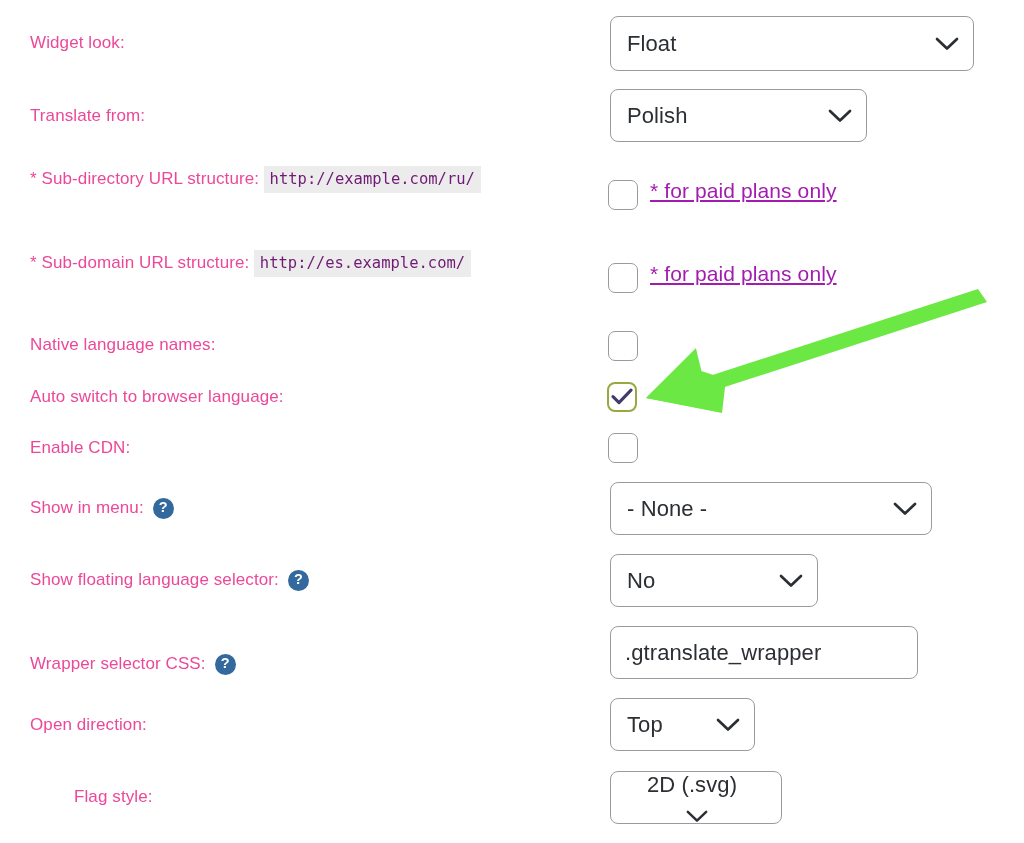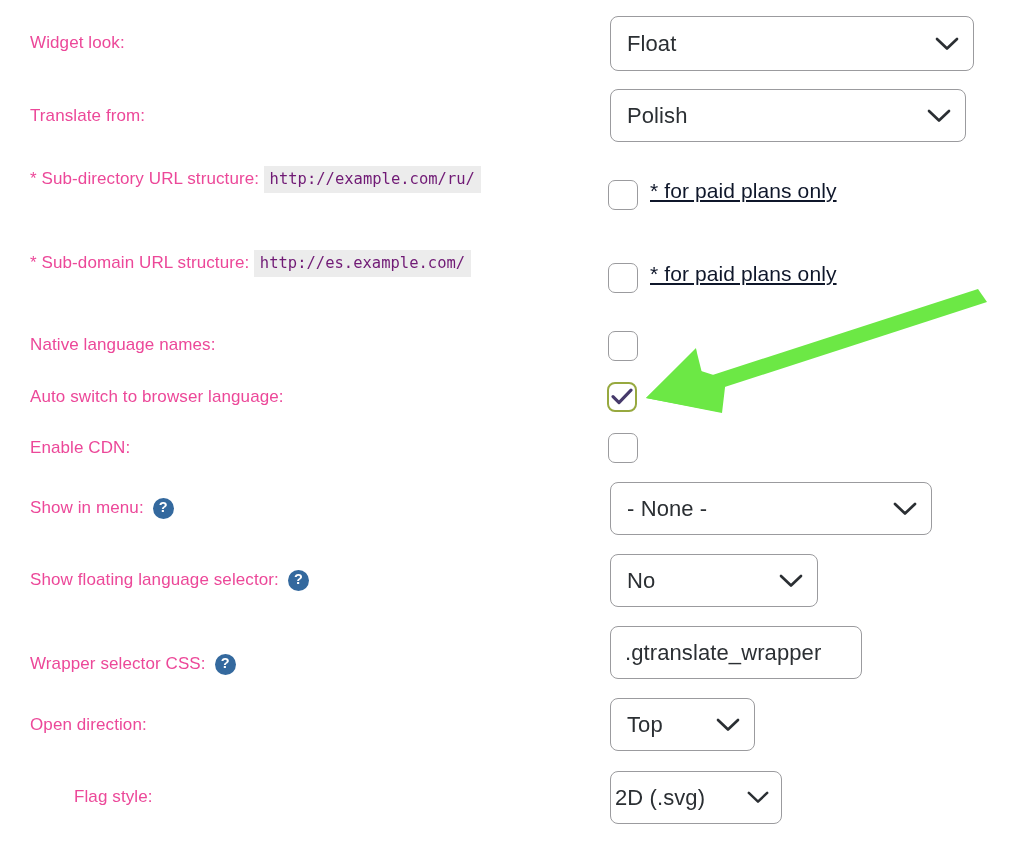--- a/index.html
+++ b/index.html
@@ -136,21 +136,21 @@
     position: absolute;
     left: 50%;
     top: 50%;
     transform: translate(-50%, -50%);
   }
 
   
   .paid-link {
     position: absolute;
     font-size: 21px;
-    color: #0f172a;
+    color: #a21caf;
     text-decoration: underline;
     text-underline-offset: 2px;
     white-space: nowrap;
     cursor: pointer;
     letter-spacing: 0.1px;
   }
 
   
   .annot-arrow {
     position: absolute;
@@ -176,21 +176,21 @@
     <svg class="chev" width="24" height="14" viewBox="0 0 24 14">
       <path d="M2 2 L12 11.5 L22 2" fill="none" stroke="#2b2f33" stroke-width="2.7" stroke-linecap="round" stroke-linejoin="round"></path>
     </svg>
   </div>
 
   <div class="row" style="top:103px;">
     <div class="label-cell" style="top:0px;">
       <span class="label-text">Translate from:</span>
     </div>
   </div>
-  <div class="select-box" style="left:610px; top:89px; width:356px; height:53px;gap:35px;">
+  <div class="select-box" style="left:610px; top:89px; width:257px; height:53px;gap:35px;">
     <span class="select-value">Polish</span>
     <svg class="chev" width="24" height="14" viewBox="0 0 24 14">
       <path d="M2 2 L12 11.5 L22 2" fill="none" stroke="#2b2f33" stroke-width="2.7" stroke-linecap="round" stroke-linejoin="round"></path>
     </svg>
   </div>
 
   <div class="row" style="top:163px;">
     <div class="label-cell label-stack" style="top:0px;">
       <span class="label-text">* Sub-directory URL structure:</span>
       <span class="url-chip">http://example.com/ru/</span>
@@ -258,42 +258,42 @@
       <path d="M2 2 L12 11.5 L22 2" fill="none" stroke="#2b2f33" stroke-width="2.7" stroke-linecap="round" stroke-linejoin="round"></path>
     </svg>
   </div>
 
   <div class="row" style="top:639px;">
     <div class="label-cell" style="top:12px;">
       <span class="label-text">Wrapper selector CSS:</span>
       <span class="help-icon">?</span>
     </div>
   </div>
-  <div class="text-input" style="left:610px; top:626px; width:252px; height:53px;text-align:right;">
+  <div class="text-input" style="left:610px; top:626px; width:308px; height:53px;text-align:right;">
     <span class="text-input-value">.gtranslate_wrapper</span>
   </div>
 
   <div class="row" style="top:712px;">
     <div class="label-cell" style="top:0px;">
       <span class="label-text">Open direction:</span>
     </div>
   </div>
   <div class="select-box" style="left:610px; top:698px; width:145px; height:53px;align-items:center;">
     <span class="select-value">Top</span>
     <svg class="chev" width="24" height="14" viewBox="0 0 24 14">
       <path d="M2 2 L12 11.5 L22 2" fill="none" stroke="#2b2f33" stroke-width="2.7" stroke-linecap="round" stroke-linejoin="round"></path>
     </svg>
   </div>
 
   <div class="row" style="top:784px;">
     <div class="label-cell" style="top:0px;margin-left:44px;">
       <span class="label-text">Flag style:</span>
     </div>
   </div>
-  <div class="select-box" style="left:610px; top:771px; width:172px; height:53px; padding:0 12px 0 4px;">
+  <div class="select-box" style="left:610px; top:771px; width:172px; height:53px; padding:0 12px 0 4px;flex-direction:column;">
     <span class="select-value">2D (.svg)</span>
     <svg class="chev" width="22" height="13" viewBox="0 0 24 14" style="margin-left:10px;">
       <path d="M2 2 L12 11.5 L22 2" fill="none" stroke="#2b2f33" stroke-width="2.7" stroke-linecap="round" stroke-linejoin="round"></path>
     </svg>
   </div>
 
   <svg class="annot-arrow" viewBox="0 0 370 140">
     <polygon points="348,14 357,27 70,120 61,107" fill="#6ce845"></polygon>
     <polygon points="16,123 66,74 78,122 90,137" fill="#6ce845"></polygon>
     <polygon points="16,123 66,73 68,95 96,104 92,138" fill="#6ce845"></polygon>

